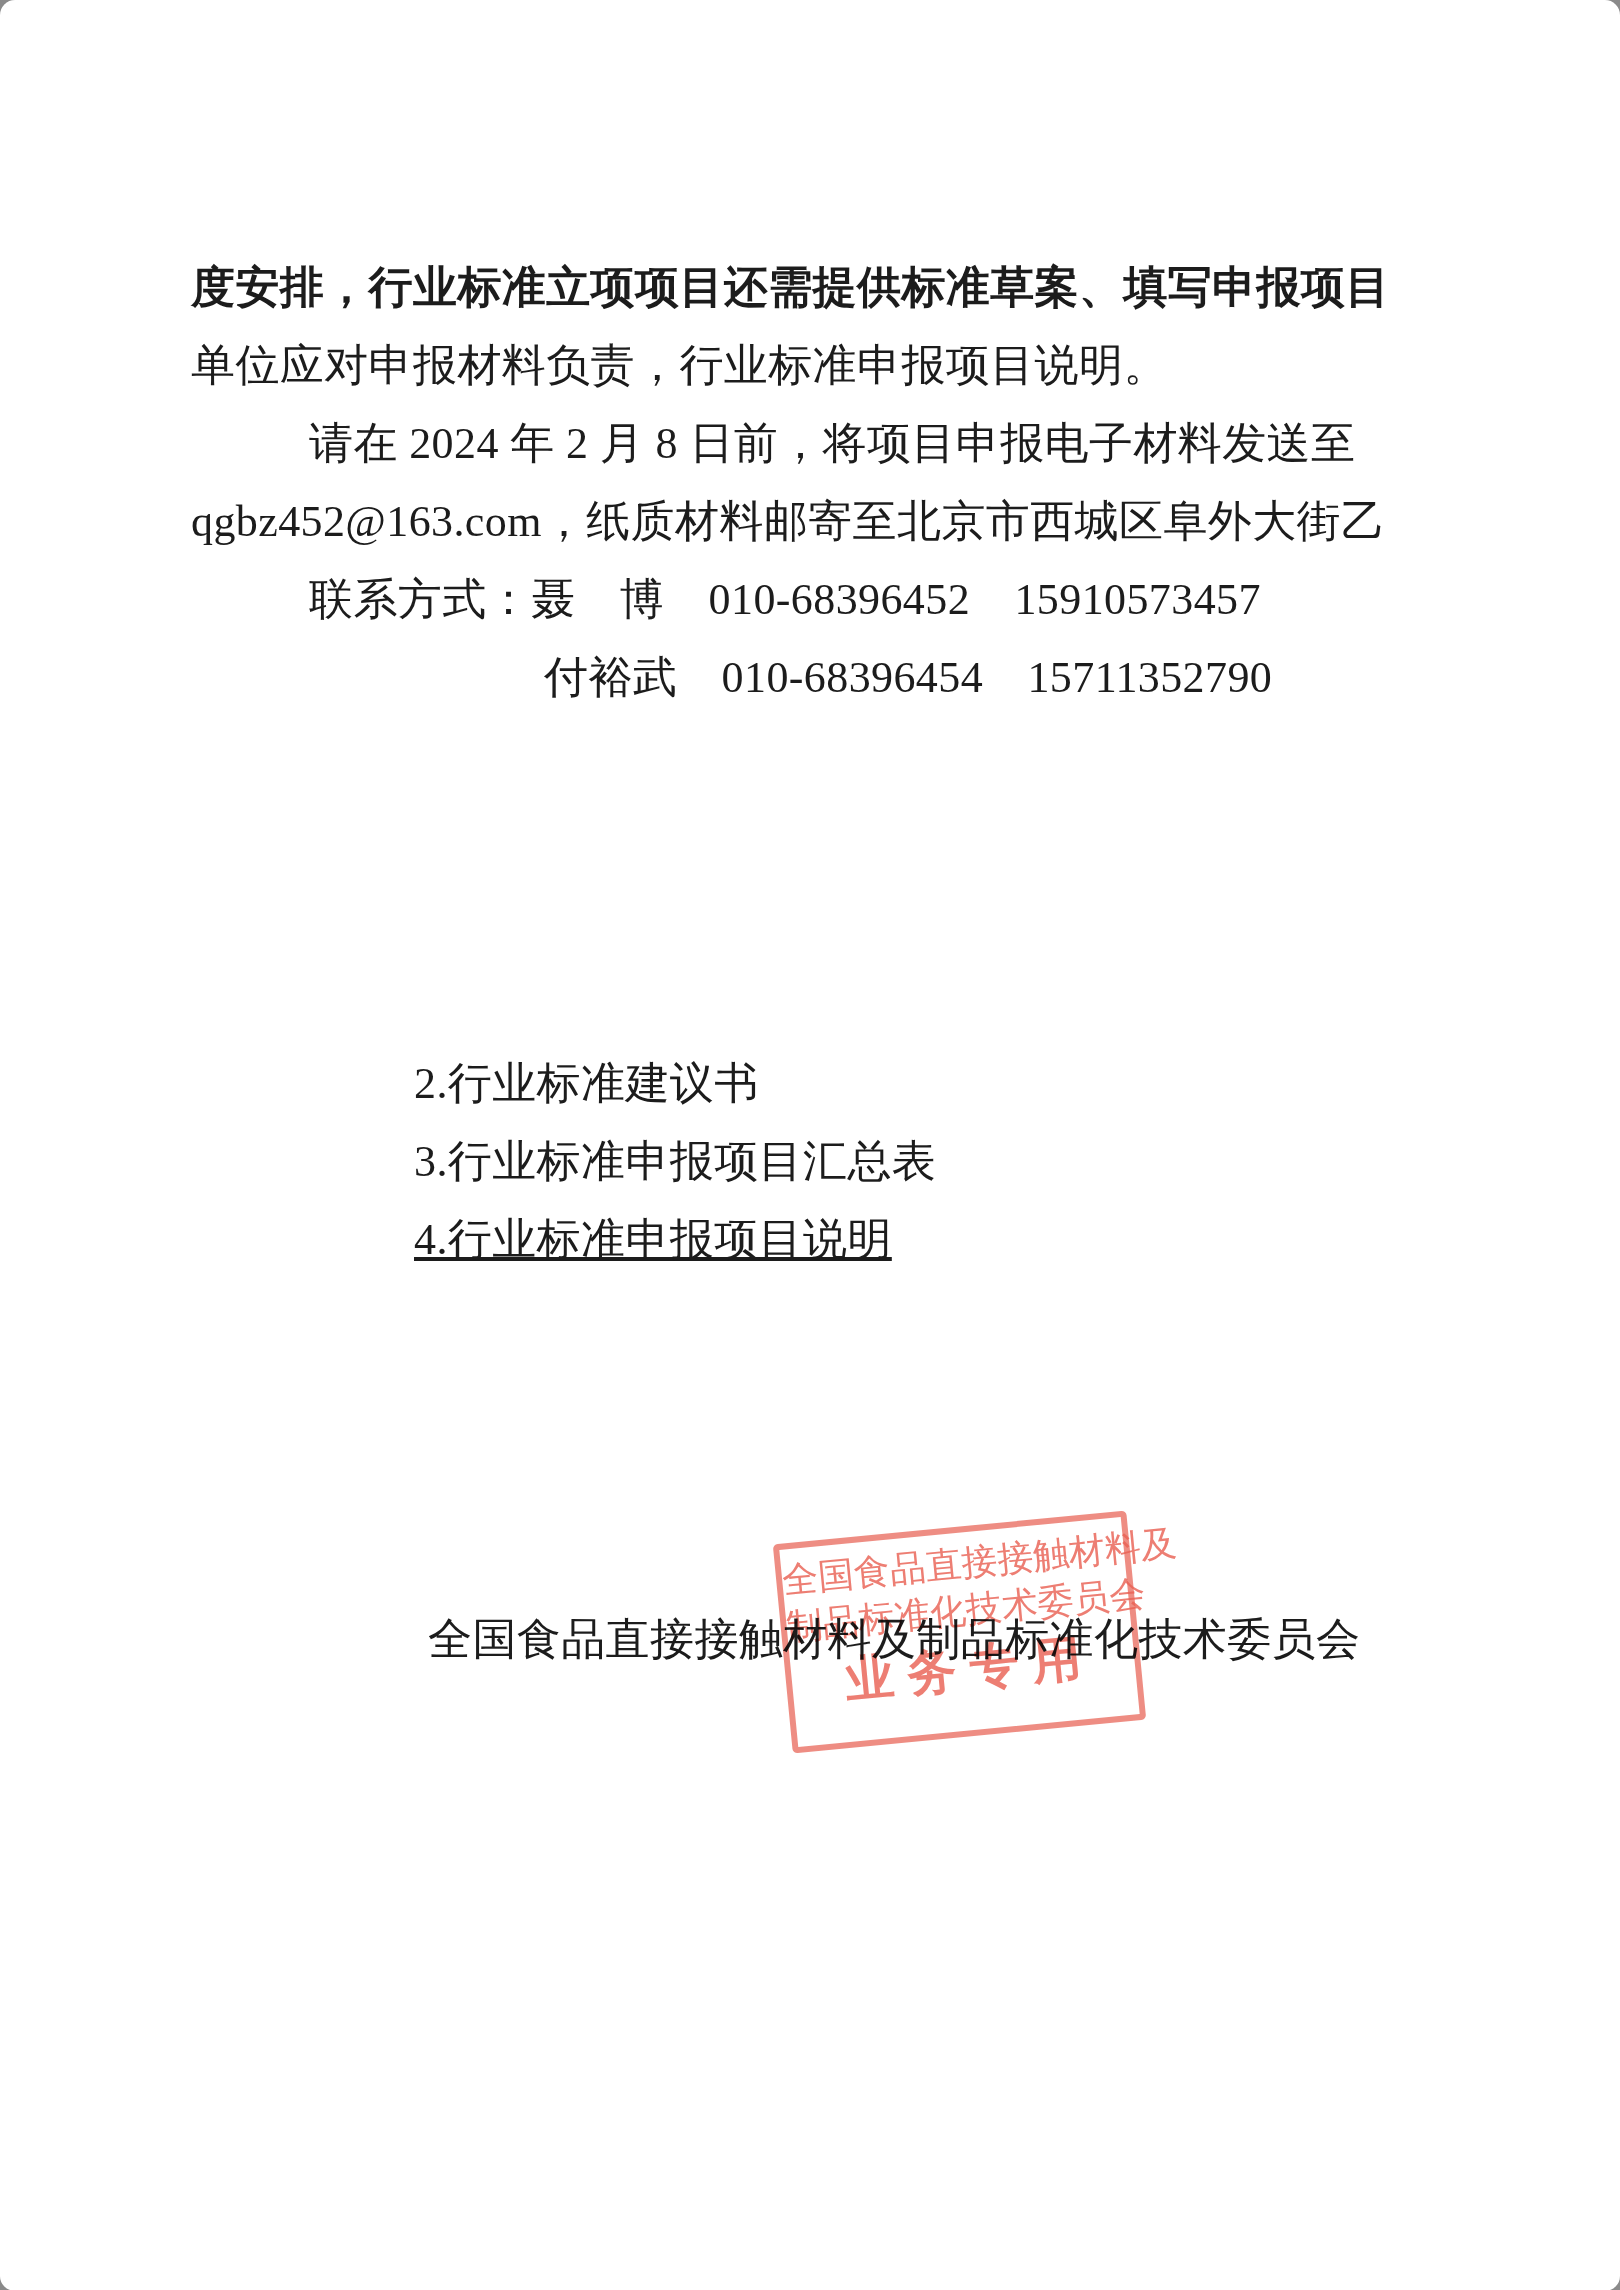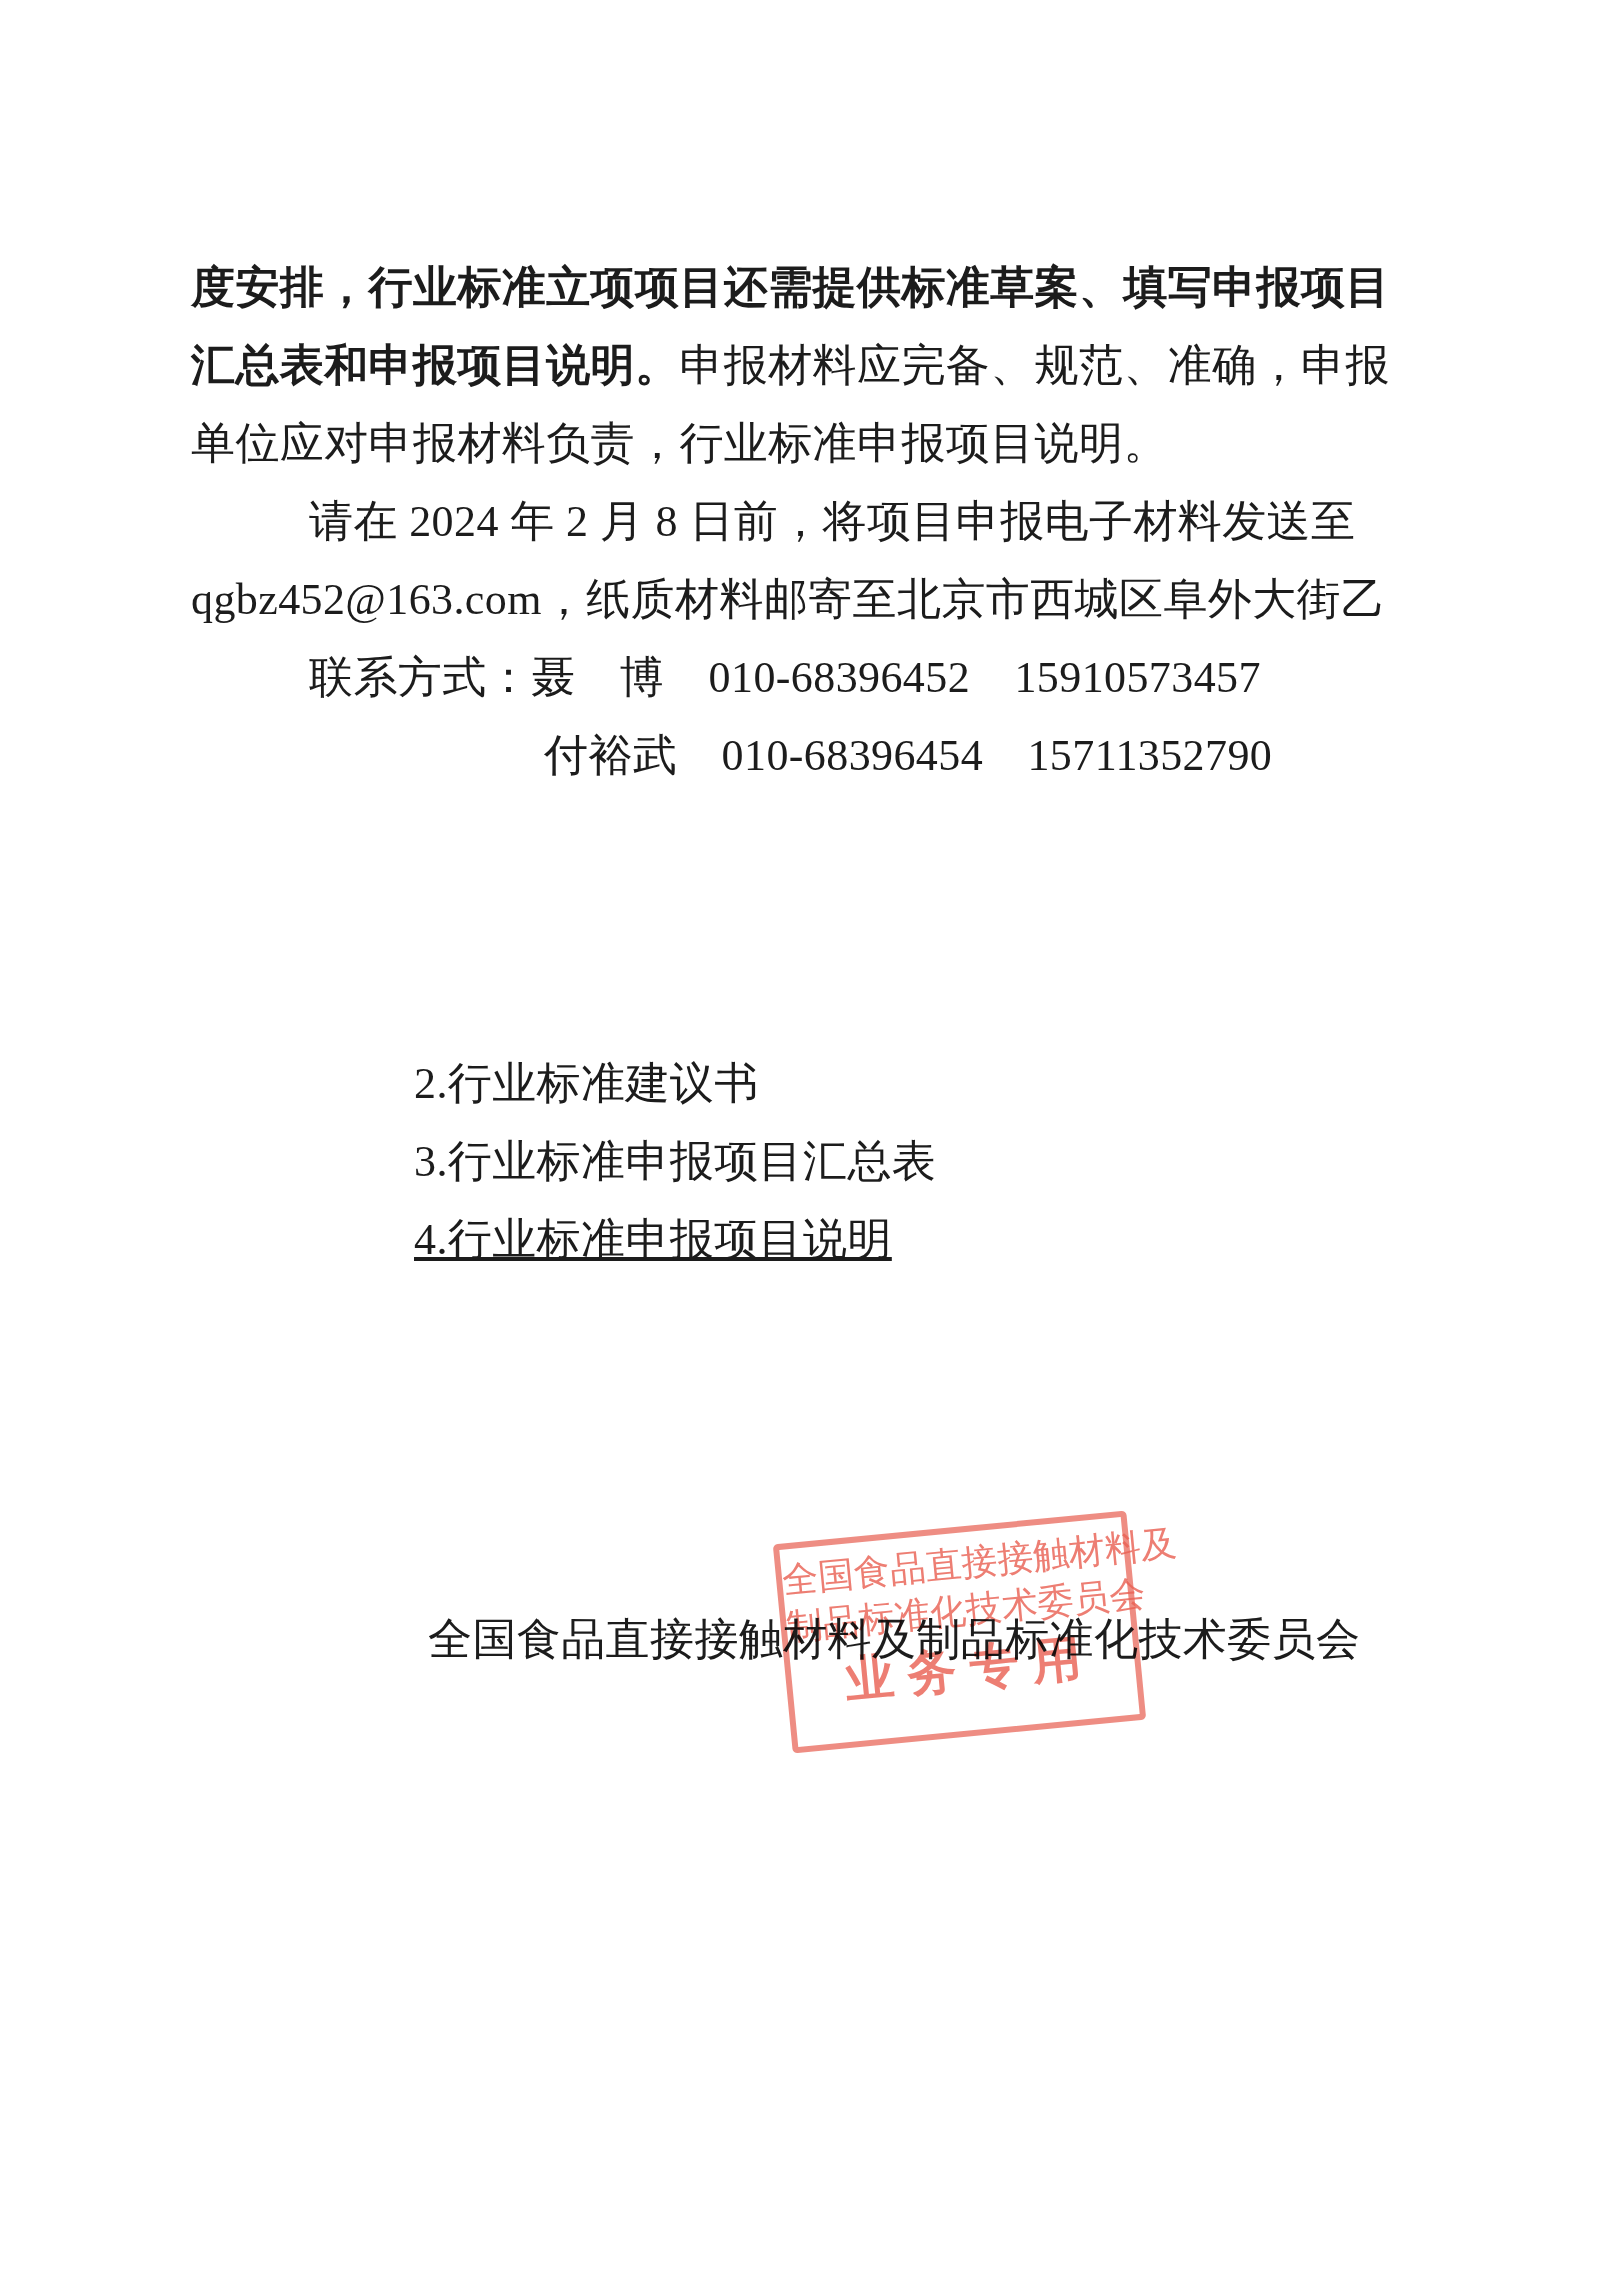--- a/index.html
+++ b/index.html
@@ -4,20 +4,21 @@
 <style>
   html,body{margin:0;padding:0;background:#8a8a8a;}
   .page{
     position:relative;
     width:1620px;height:2291px;
     margin:0 auto;
     background:#ffffff;
     overflow:hidden;
     font-family:"Liberation Serif","DejaVu Serif",serif;
     color:#1c1c1c;
+    border-radius:15px;
   }
   .block{position:absolute;left:191px;width:1255px;}
   .line{
     height:78px;line-height:78px;
     font-size:44px;letter-spacing:0.4px;
     white-space:pre;
   }
   .line .b{font-weight:700;}
   #main-block{top:249px;}
   #attach-block{top:1045px;}
@@ -39,21 +40,20 @@
   .stamp-l2{margin-top:3.9px;font-size:36px;line-height:43px;white-space:nowrap;}
   .stamp-l3{margin-top:9.8px;font-size:49px;line-height:55px;font-weight:700;letter-spacing:13.7px;padding-left:13.7px;white-space:nowrap;}
 </style>
 </head>
 <body>
 
 <div class="page">
 
   <div class="block" id="main-block">
       <div class="line" style="padding-left: 0px;"><span class="b">度安排，行业标准立项项目还需提供标准草案、填写申报项目</span></div>
-      <div class="line" style="padding-left: 0px;"><span class="b">汇总表和申报项目说明。</span><span>申报材料应完备、规范、准确，申报</span></div>
       <div class="line" style="padding-left: 0px;"><span>单位应对申报材料负责，行业标准申报项目说明。</span></div>
       <div class="line" style="padding-left: 118px;"><span>请在 2024 年 2 月 8 日前，将项目申报电子材料发送至</span></div>
       <div class="line" style="padding-left: 0px;"><span>qgbz452@163.com，纸质材料邮寄至北京市西城区阜外大街乙</span></div>
       <div class="line" style="padding-left: 118px;"><span>联系方式：聂　博　010-68396452　15910573457</span></div>
       <div class="line" style="padding-left: 353px;"><span>付裕武　010-68396454　15711352790</span></div>
     </div>
 
   <div class="block" id="attach-block">
       <div class="line" style="padding-left: 223px;"><span>2.行业标准建议书</span></div>
       <div class="line" style="padding-left: 223px;"><span>3.行业标准申报项目汇总表</span></div>

